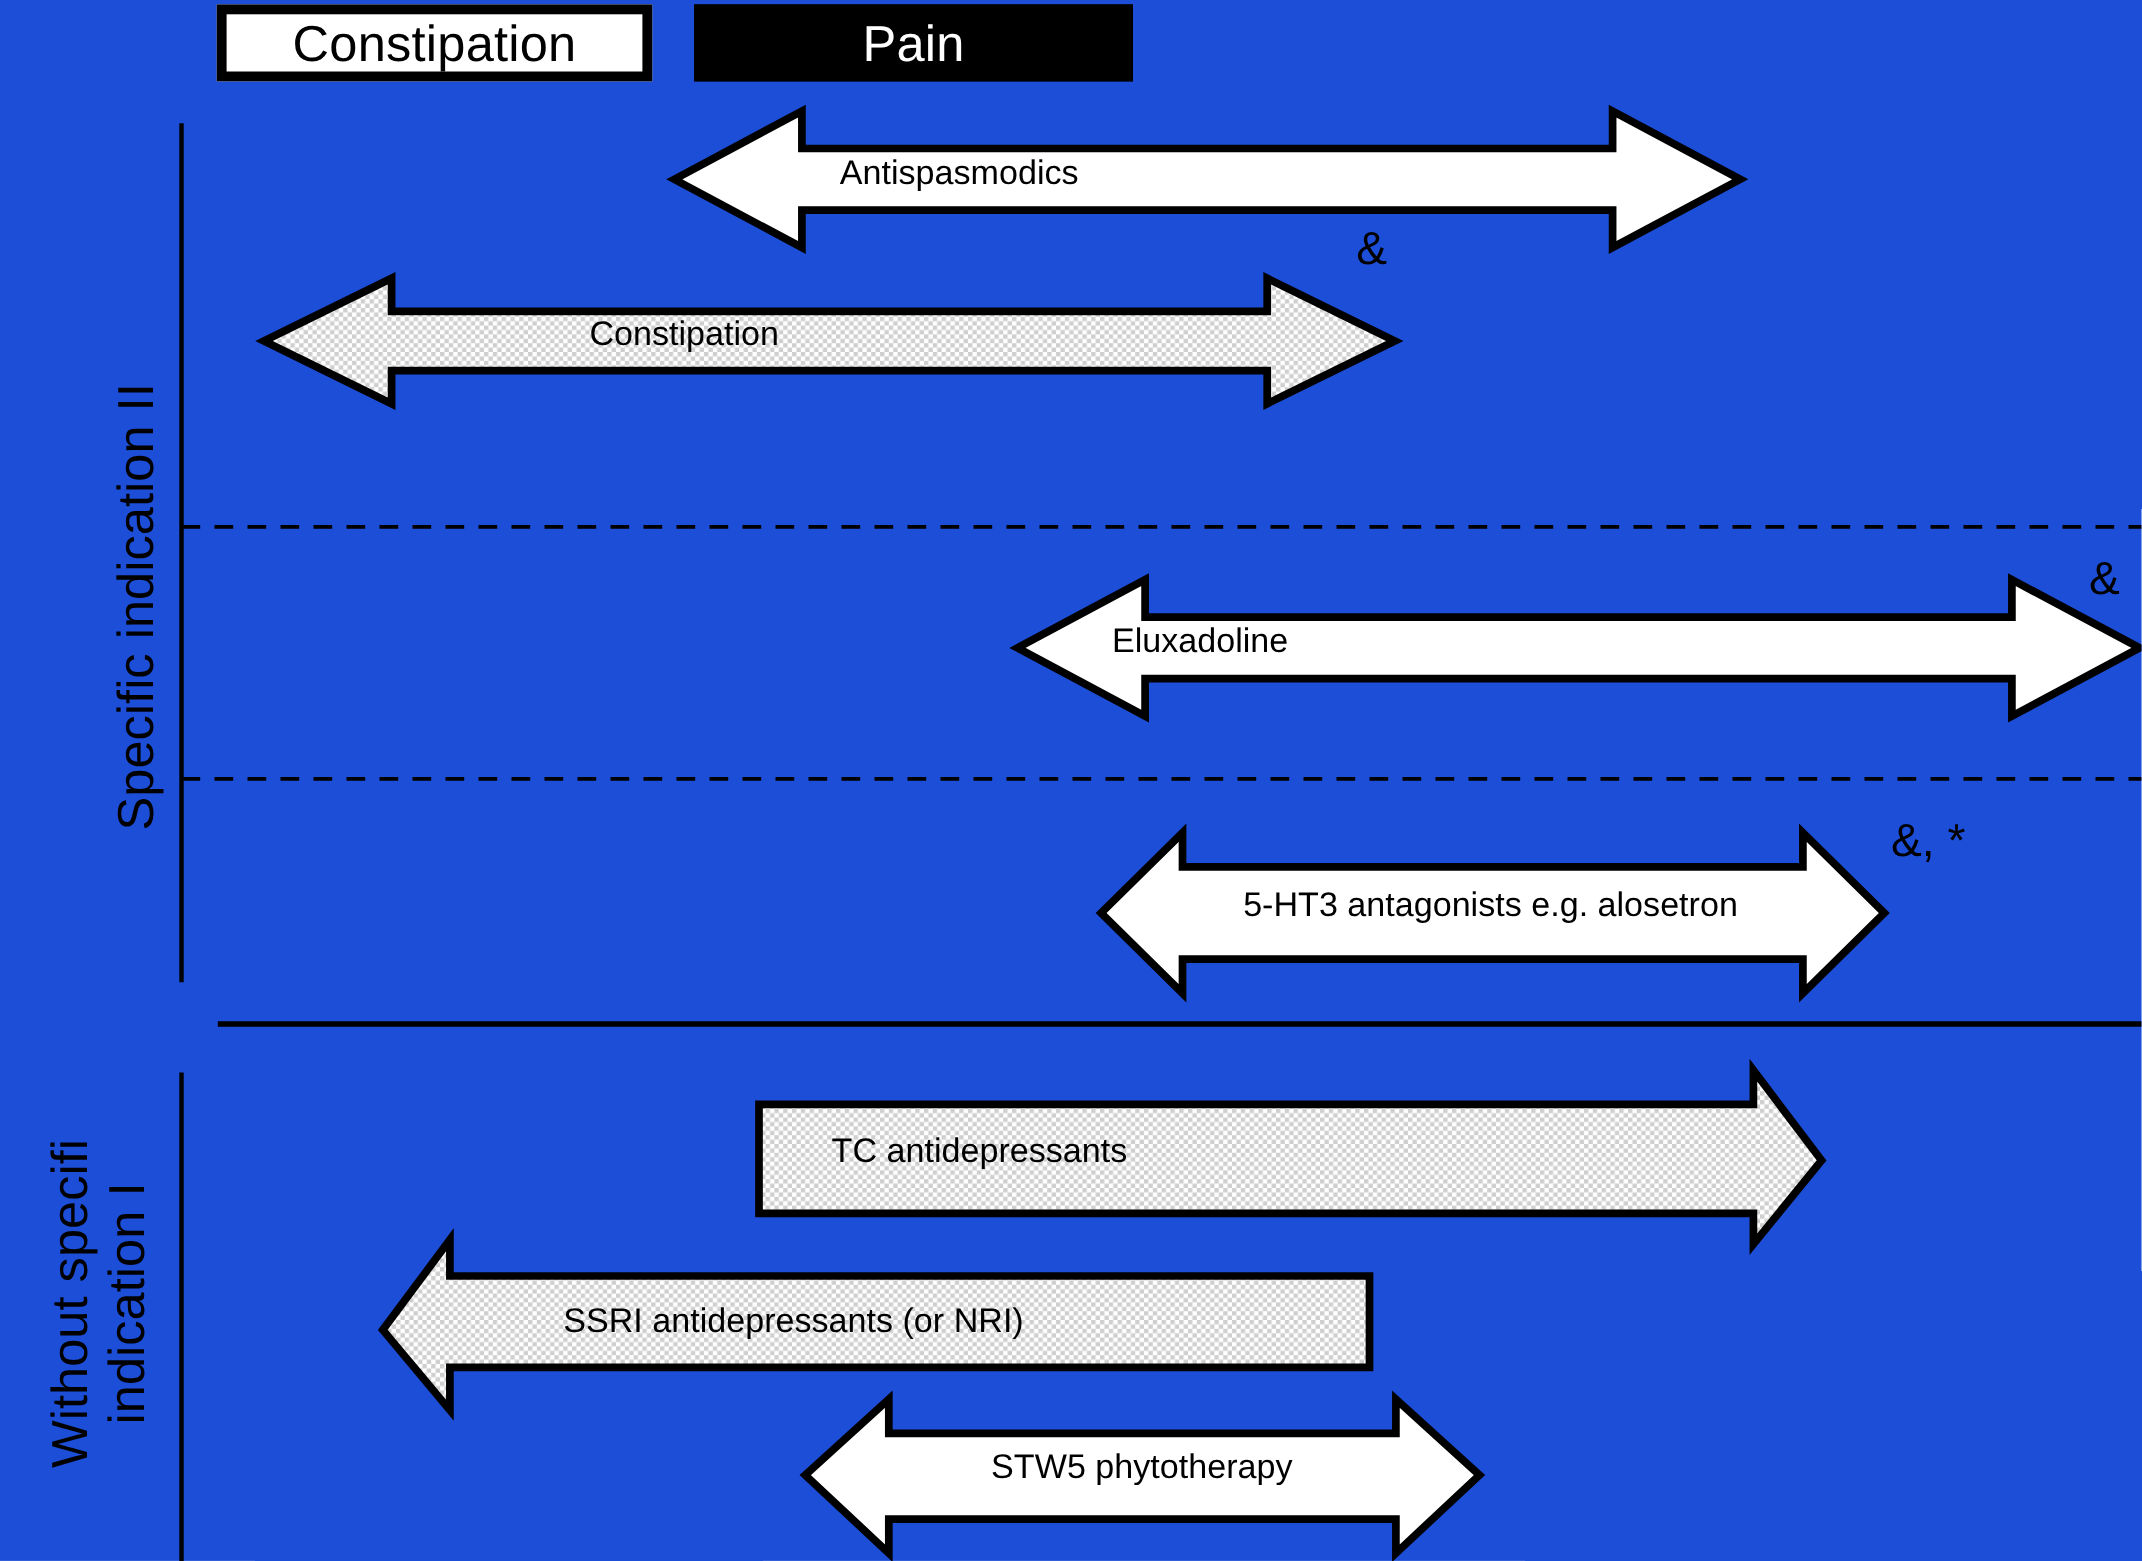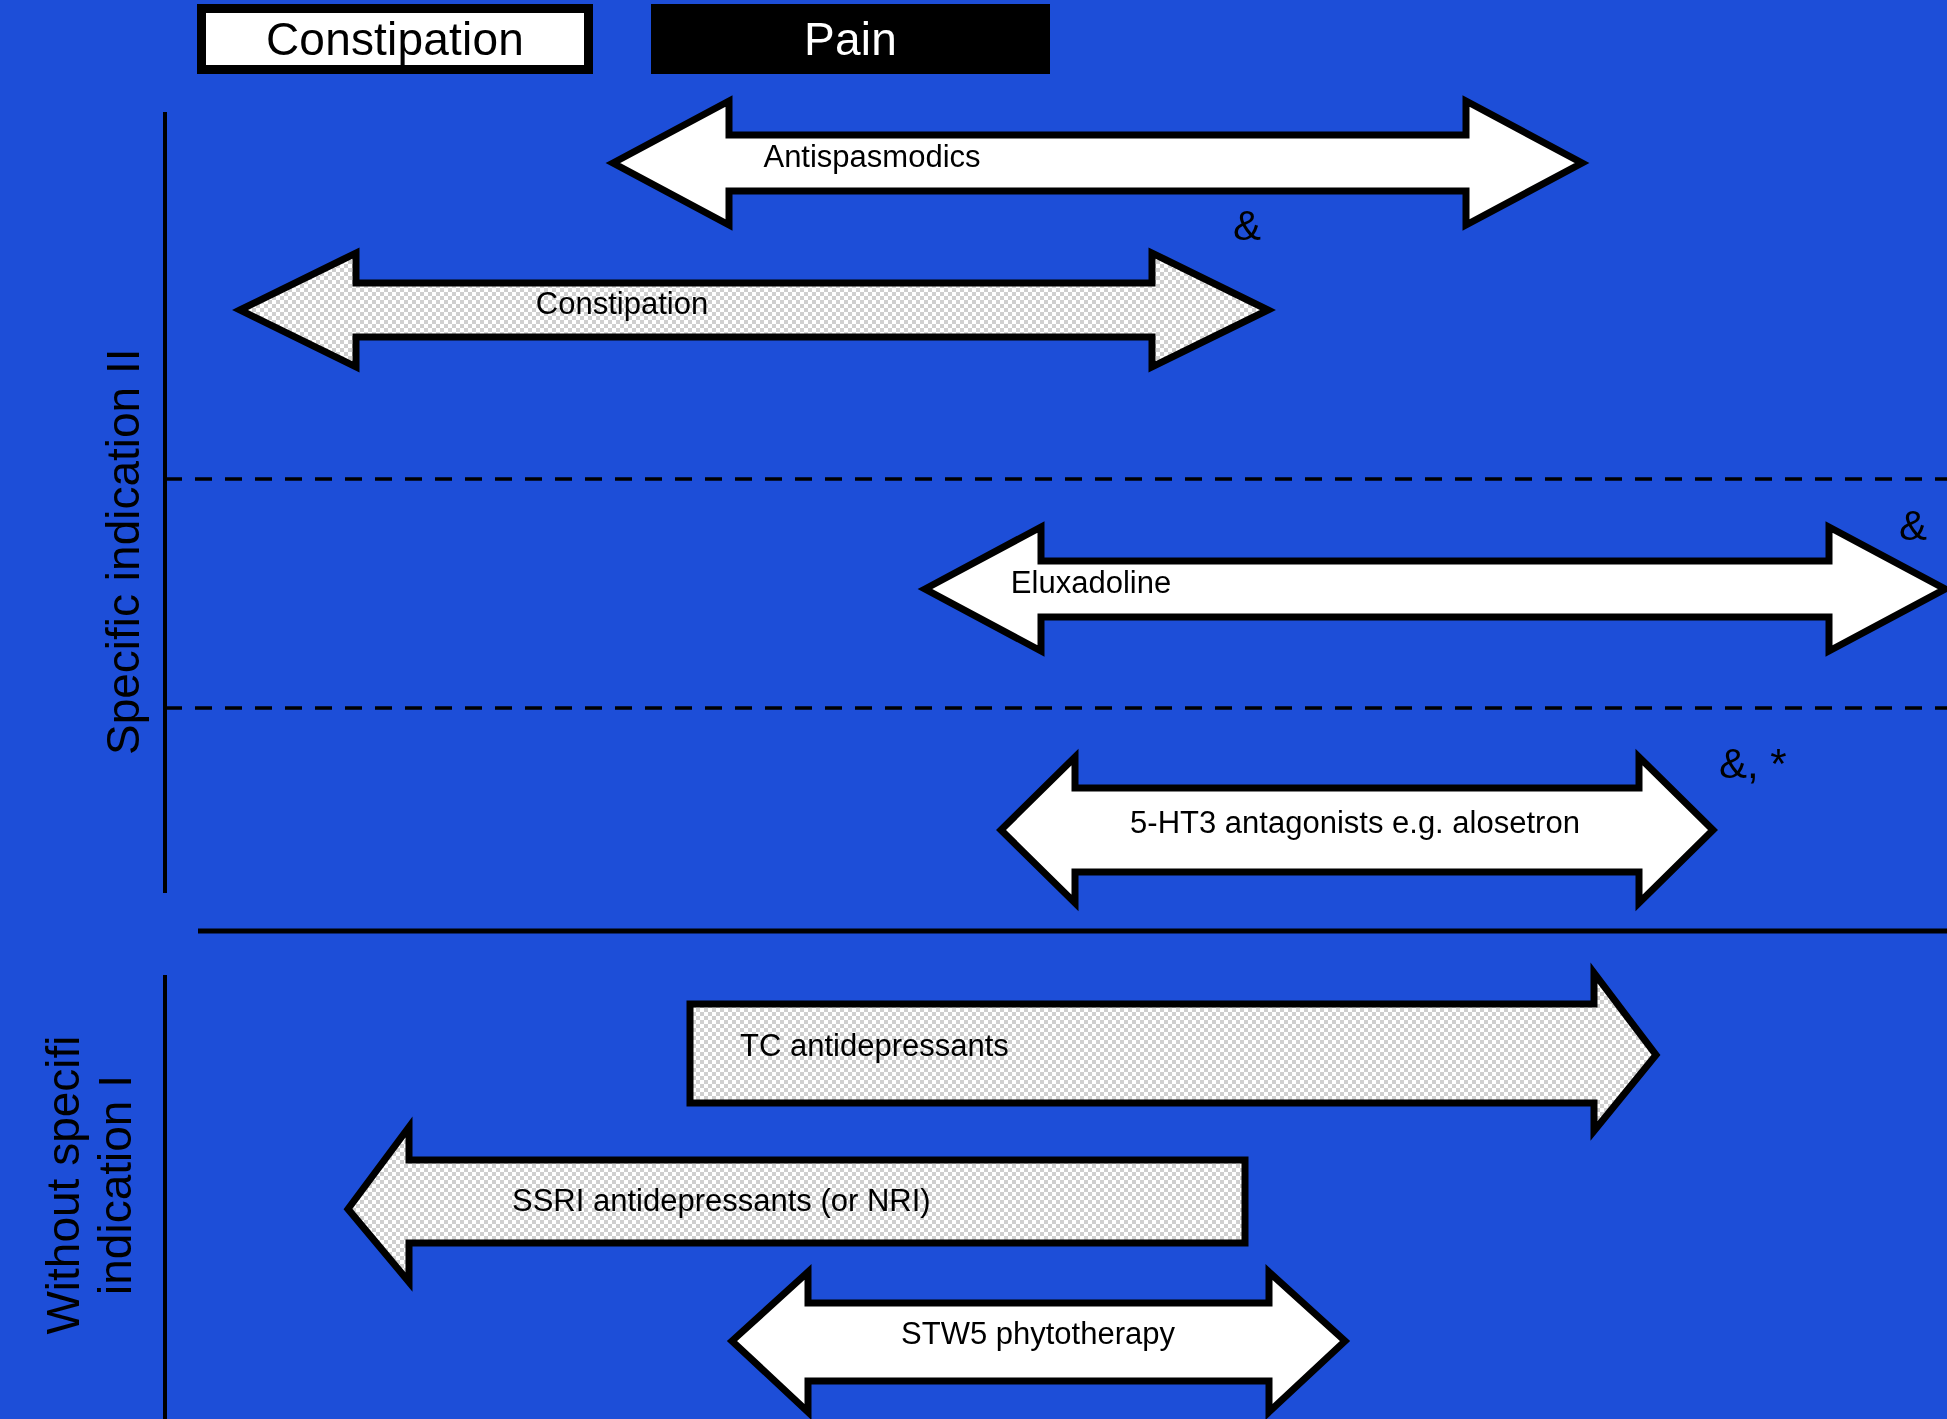--- a/index.html
+++ b/index.html
@@ -106,41 +106,41 @@
 
     <polygon points="348,1209 409,1127 409,1160 1245,1160 1245,1243 409,1243 409,1282" fill="url(#hatch)" stroke="#000000" stroke-width="7" stroke-linejoin="miter"></polygon>
 
     <polygon points="732,1341 808,1272 808,1303 1269,1303 1269,1272 1345,1341 1269,1412 1269,1381 808,1381 808,1412" fill="#ffffff" stroke="#000000" stroke-width="7" stroke-linejoin="miter"></polygon>
   </svg>
 
   <div class="hdr-box" style="left:197px; top:4px; width:396px; height:70px;">
     <span>Constipation</span>
   </div>
 
-  <div class="hdr-box filled" style="left:631px; top:4px; width:399px; height:70px;margin-left:20px;">
+  <div class="hdr-box filled" style="left:631px; top:4px; width:399px; height:70px;">
     <span>Pain</span>
   </div>
 
 
   <div class="side-label" style="left:98px; top:755px;">Specific indication II</div>
 
   <div class="side-label two-line" style="left:38px; top:1370px; width:370px;">
     <span>Without specifi</span><br>
     <span>indication I</span>
   </div>
 
   <div class="arrow-label" style="left:872px; top:141px; transform:translateX(-50%);">Antispasmodics</div>
 
   <div class="arrow-label" style="left:622px; top:288px; transform:translateX(-50%);">Constipation</div>
 
   <div class="arrow-label" style="left:1091px; top:567px; transform:translateX(-50%);">Eluxadoline</div>
 
   <div class="arrow-label" style="left:1355px; top:807px; transform:translateX(-50%);">5-HT3 antagonists e.g. alosetron</div>
 
-  <div class="arrow-label" style="left:740px; top:1030px;">TC antidepressants</div>
+  <div class="arrow-label" style="left:756px; top:1030px;">TC antidepressants</div>
 
   <div class="arrow-label" style="left:512px; top:1185px;">SSRI antidepressants (or NRI)</div>
 
   <div class="arrow-label" style="left:1038px; top:1318px; transform:translateX(-50%);">STW5 phytotherapy</div>
 
   <div class="marker" style="left:1233px; top:205px;">&amp;</div>
 
   <div class="marker" style="left:1899px; top:505px;">&amp;</div>
 
   <div class="marker" style="left:1719px; top:743px;">&amp;, *</div>

